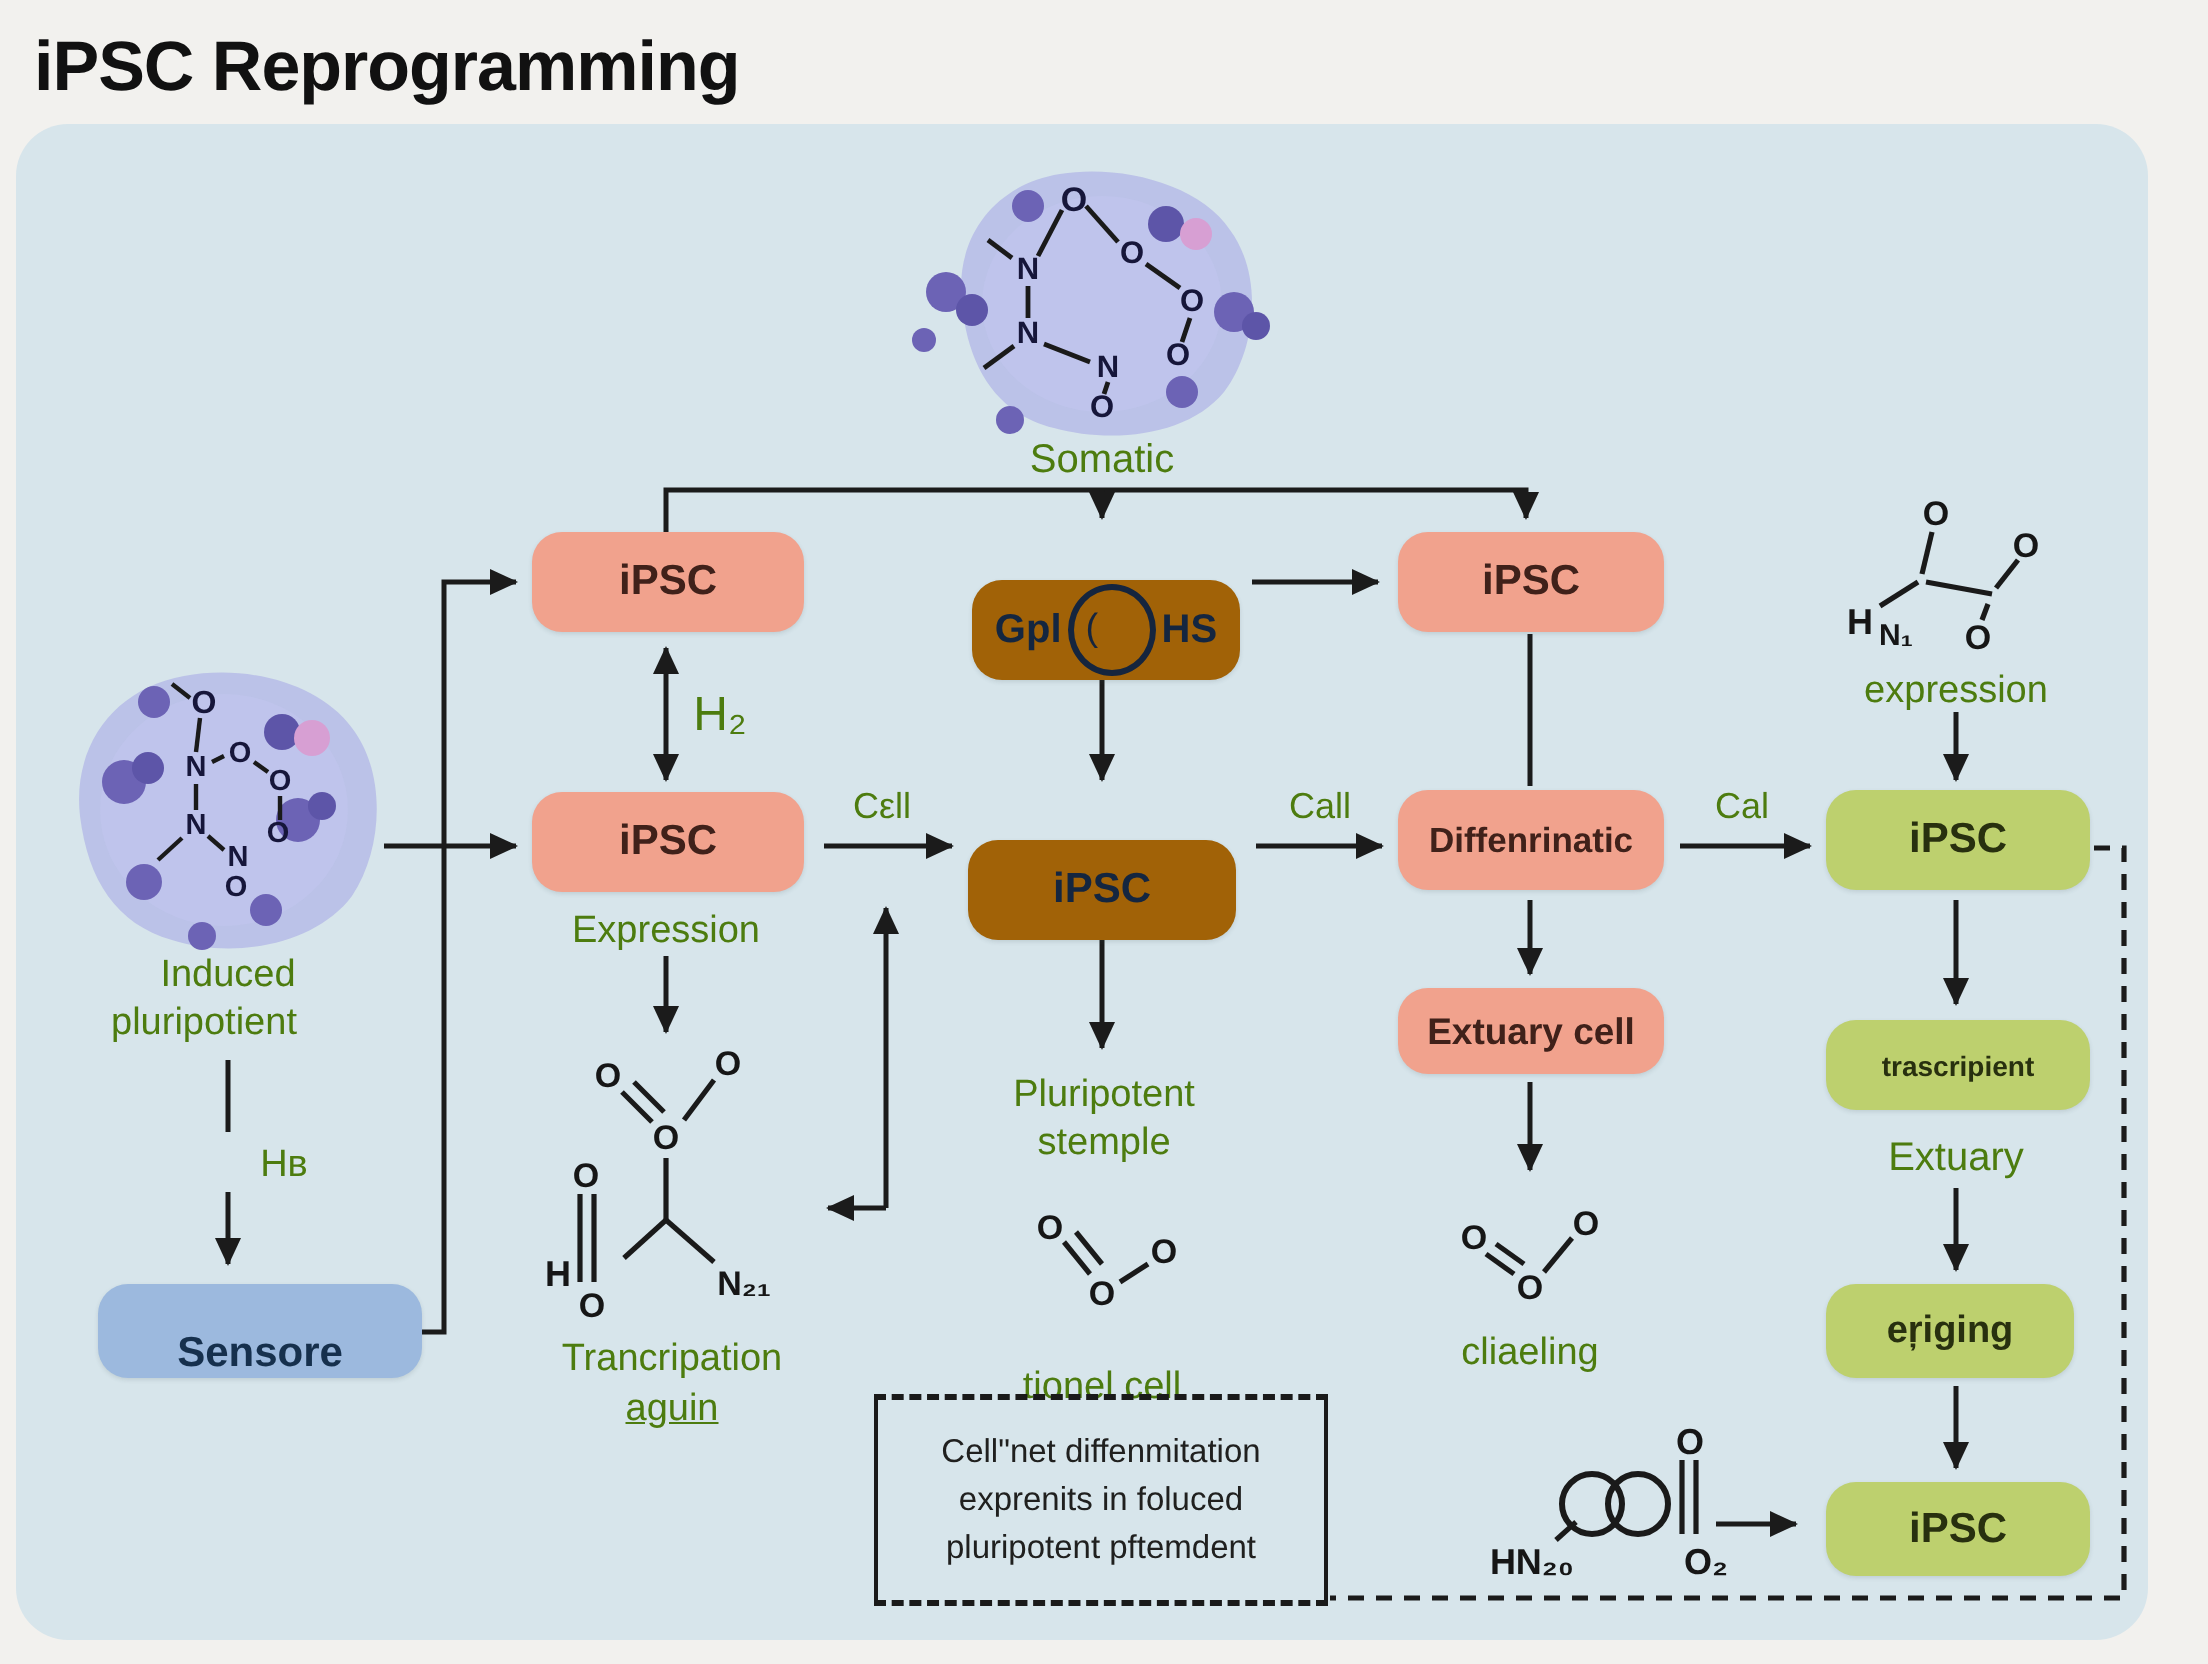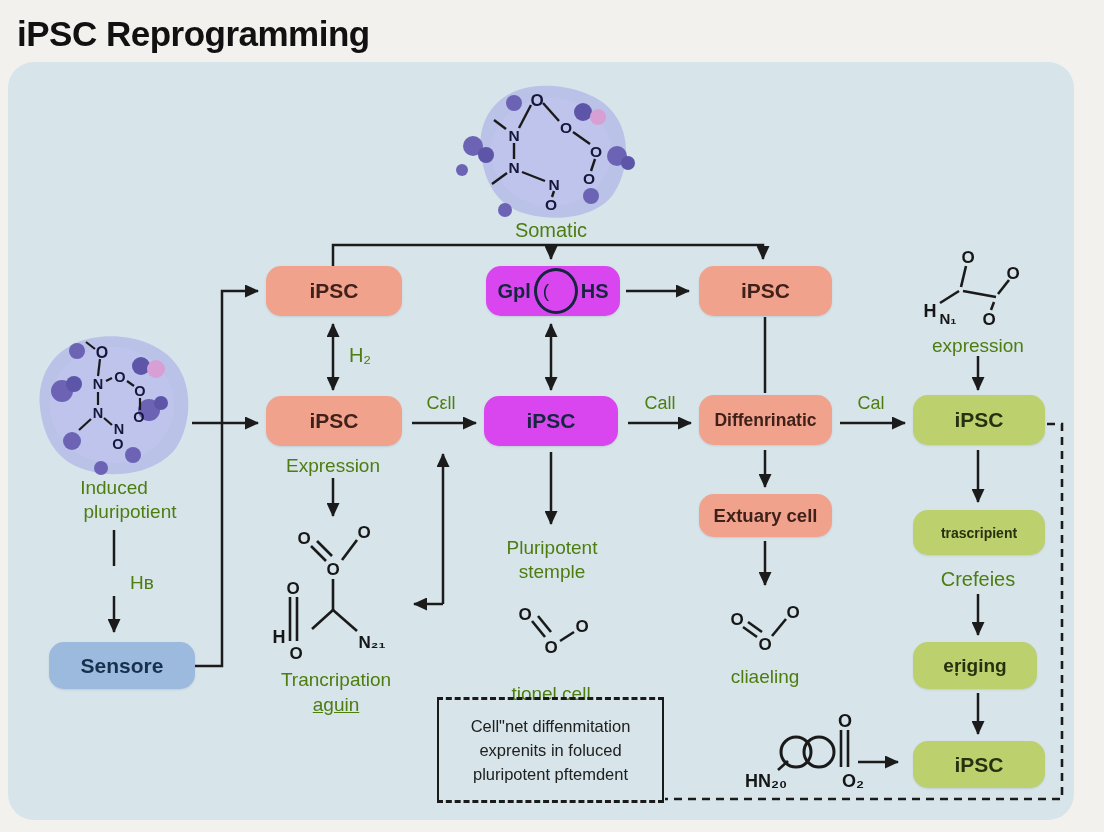--- a/index.html
+++ b/index.html
@@ -16,21 +16,21 @@
   .panel{
     position:absolute;left:8px;top:62px;width:1066px;height:758px;
     background:#d7e5eb;border-radius:26px;
   }
   svg.layer{position:absolute;left:0;top:0;}
   .box{
     position:absolute;display:flex;align-items:center;justify-content:center;
     border-radius:15px;font-weight:600;box-shadow:0 1px 2px rgba(60,80,90,.15);
   }
   .salmon{background:#f1a28d;color:#40211a;}
-  .blue{background:#d946ef;color:#142640;}
+  .blue{background:#a16207;color:#142640;margin-top:24px;}
   .blue2{background:#9cb9de;color:#16304d;}
   .green{background:#bdd06e;color:#28300f;}
   .lbl{position:absolute;transform:translateX(-50%);white-space:nowrap;
        text-align:center;font-size:19px;color:#4d7c0f;}
   .plasmid-ring{
     width:44px;height:46px;border:3px solid #15253e;border-radius:50%;
     box-sizing:border-box;display:flex;align-items:center;margin:0 3px;
     justify-content:flex-start;padding-left:6px;flex:0 0 auto;
   }
   .plasmid-ring span{font-size:19px;font-weight:500;color:#15253e;}
@@ -271,51 +271,51 @@
 </div>
 
 <div class="box green" style="left:913px;top:395px;width:132px;height:50px;font-size:21px;">
   <span>iPSC</span>
 </div>
 
 <div class="box salmon" style="left:699px;top:494px;width:133px;height:43px;font-size:18.5px;">
   <span>Extuary cell</span>
 </div>
 
-<div class="box blue2" style="left:49px;top:642px;width:146px;height:47px;font-size:21px;">
+<div class="box blue2" style="left:49px;top:642px;width:162px;height:47px;font-size:21px;align-items:flex-end;">
   <span>Sensore</span>
 </div>
 
 <div class="box green" style="left:913px;top:510px;width:132px;height:45px;font-size:14px;">
   <span>trascripient</span>
 </div>
 
 <div class="box green" style="left:913px;top:642px;width:124px;height:47px;font-size:19px;">
   <span>eŗiging</span>
 </div>
 
 <div class="box green" style="left:913px;top:741px;width:132px;height:47px;font-size:21px;">
   <span>iPSC</span>
 </div>
 
 <div class="lbl" style="left:551px;top:219px;font-size:20px;">Somatic</div>
 <div class="lbl" style="left:114px;top:477px;">Induced</div>
-<div class="lbl" style="left:130px;top:501px;">pluripotient</div>
+<div class="lbl" style="left:102px;top:501px;">pluripotient</div>
 <div class="lbl" style="left:114px;top:572px;margin-left:28px;">Hʙ</div>
-<div class="lbl" style="left:360px;top:344px;font-size:20px;">H₂</div>
+<div class="lbl" style="left:360px;top:344px;font-size:24px;">H₂</div>
 <div class="lbl" style="left:441px;top:393px;font-size:18px;">Cεll</div>
 <div class="lbl" style="left:660px;top:393px;font-size:18px;">Call</div>
 <div class="lbl" style="left:871px;top:393px;font-size:18px;">Cal</div>
 <div class="lbl" style="left:333px;top:455px;">Expression</div>
 <div class="lbl" style="left:978px;top:335px;">expression</div>
 <div class="lbl" style="left:552px;top:537px;">Pluripotent</div>
 <div class="lbl" style="left:552px;top:561px;">stemple</div>
 <div class="lbl" style="left:551px;top:683px;">tionel cell</div>
 <div class="lbl" style="left:765px;top:666px;">cliaeling</div>
-<div class="lbl" style="left:978px;top:568px;font-size:20px;">Crefeies</div>
+<div class="lbl" style="left:978px;top:568px;font-size:20px;">Extuary</div>
 <div class="lbl" style="left:336px;top:669px;">Trancripation</div>
 <div class="lbl" style="left:336px;top:694px;text-decoration:underline;">aguin</div>
 
 <div class="note">
   <div>Cell"net diffenmitation</div>
   <div>exprenits in foluced</div>
   <div>pluripotent pftemdent</div>
 </div>
 
 </body></html>

